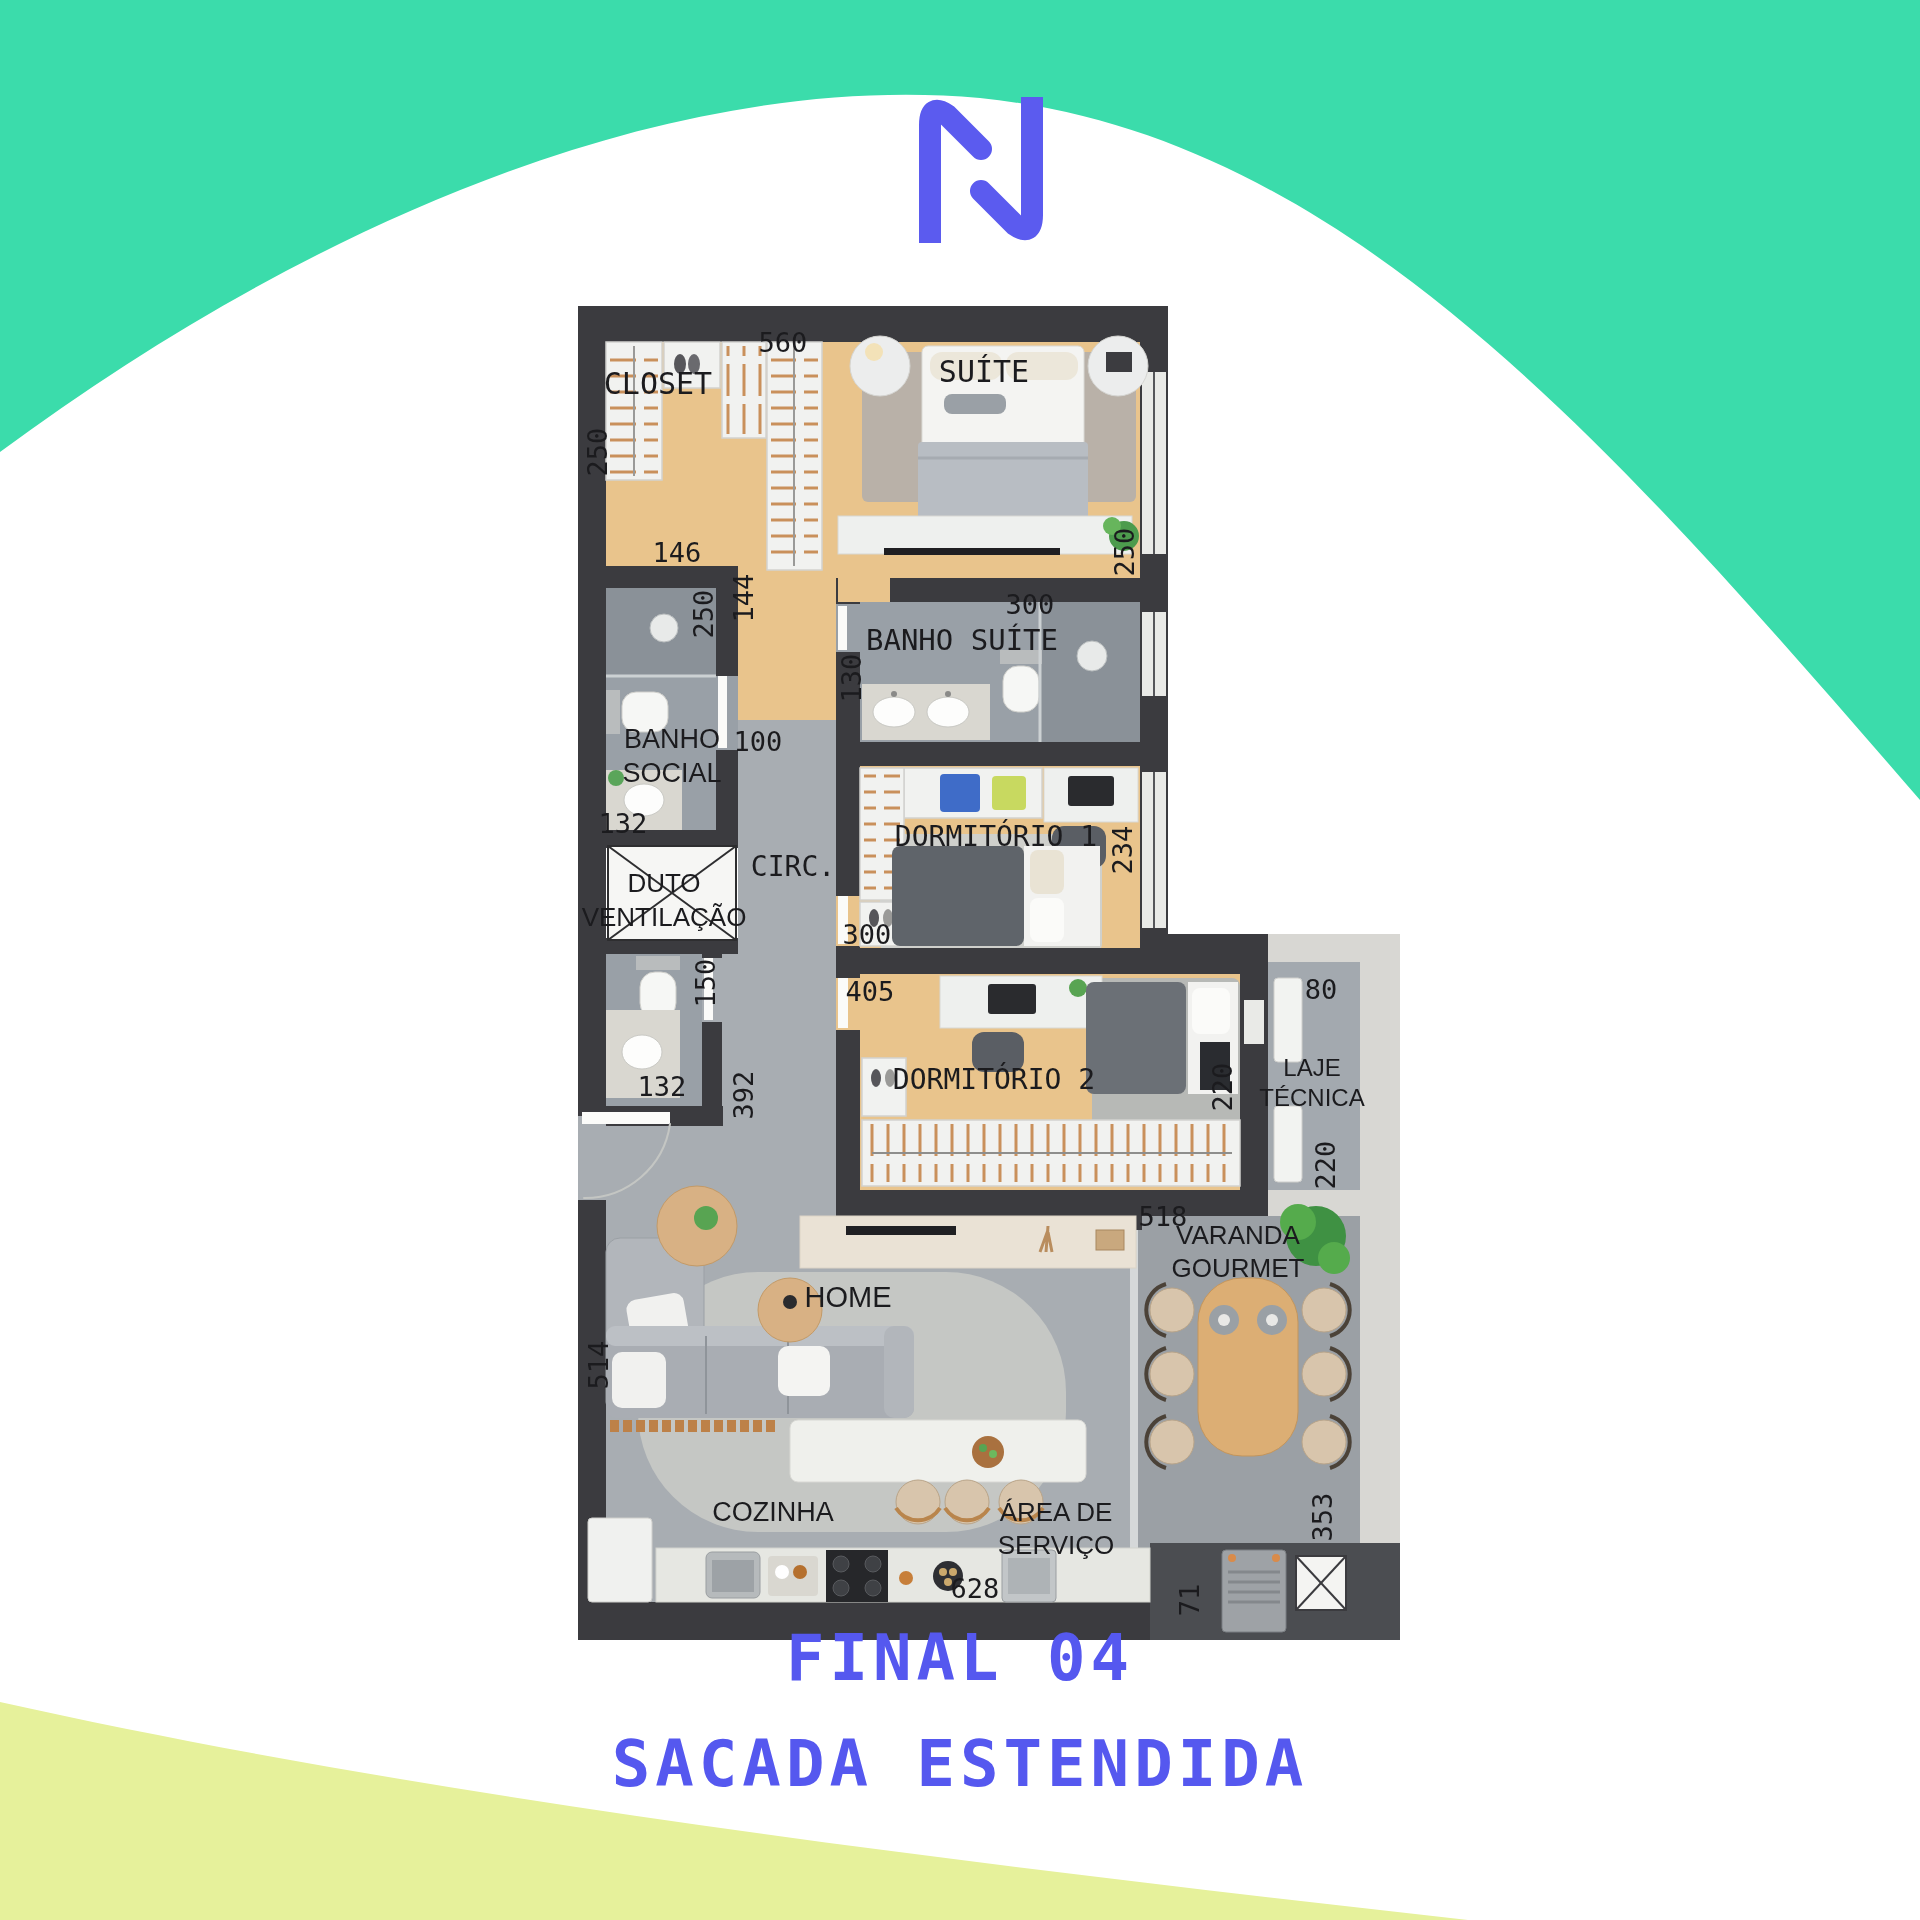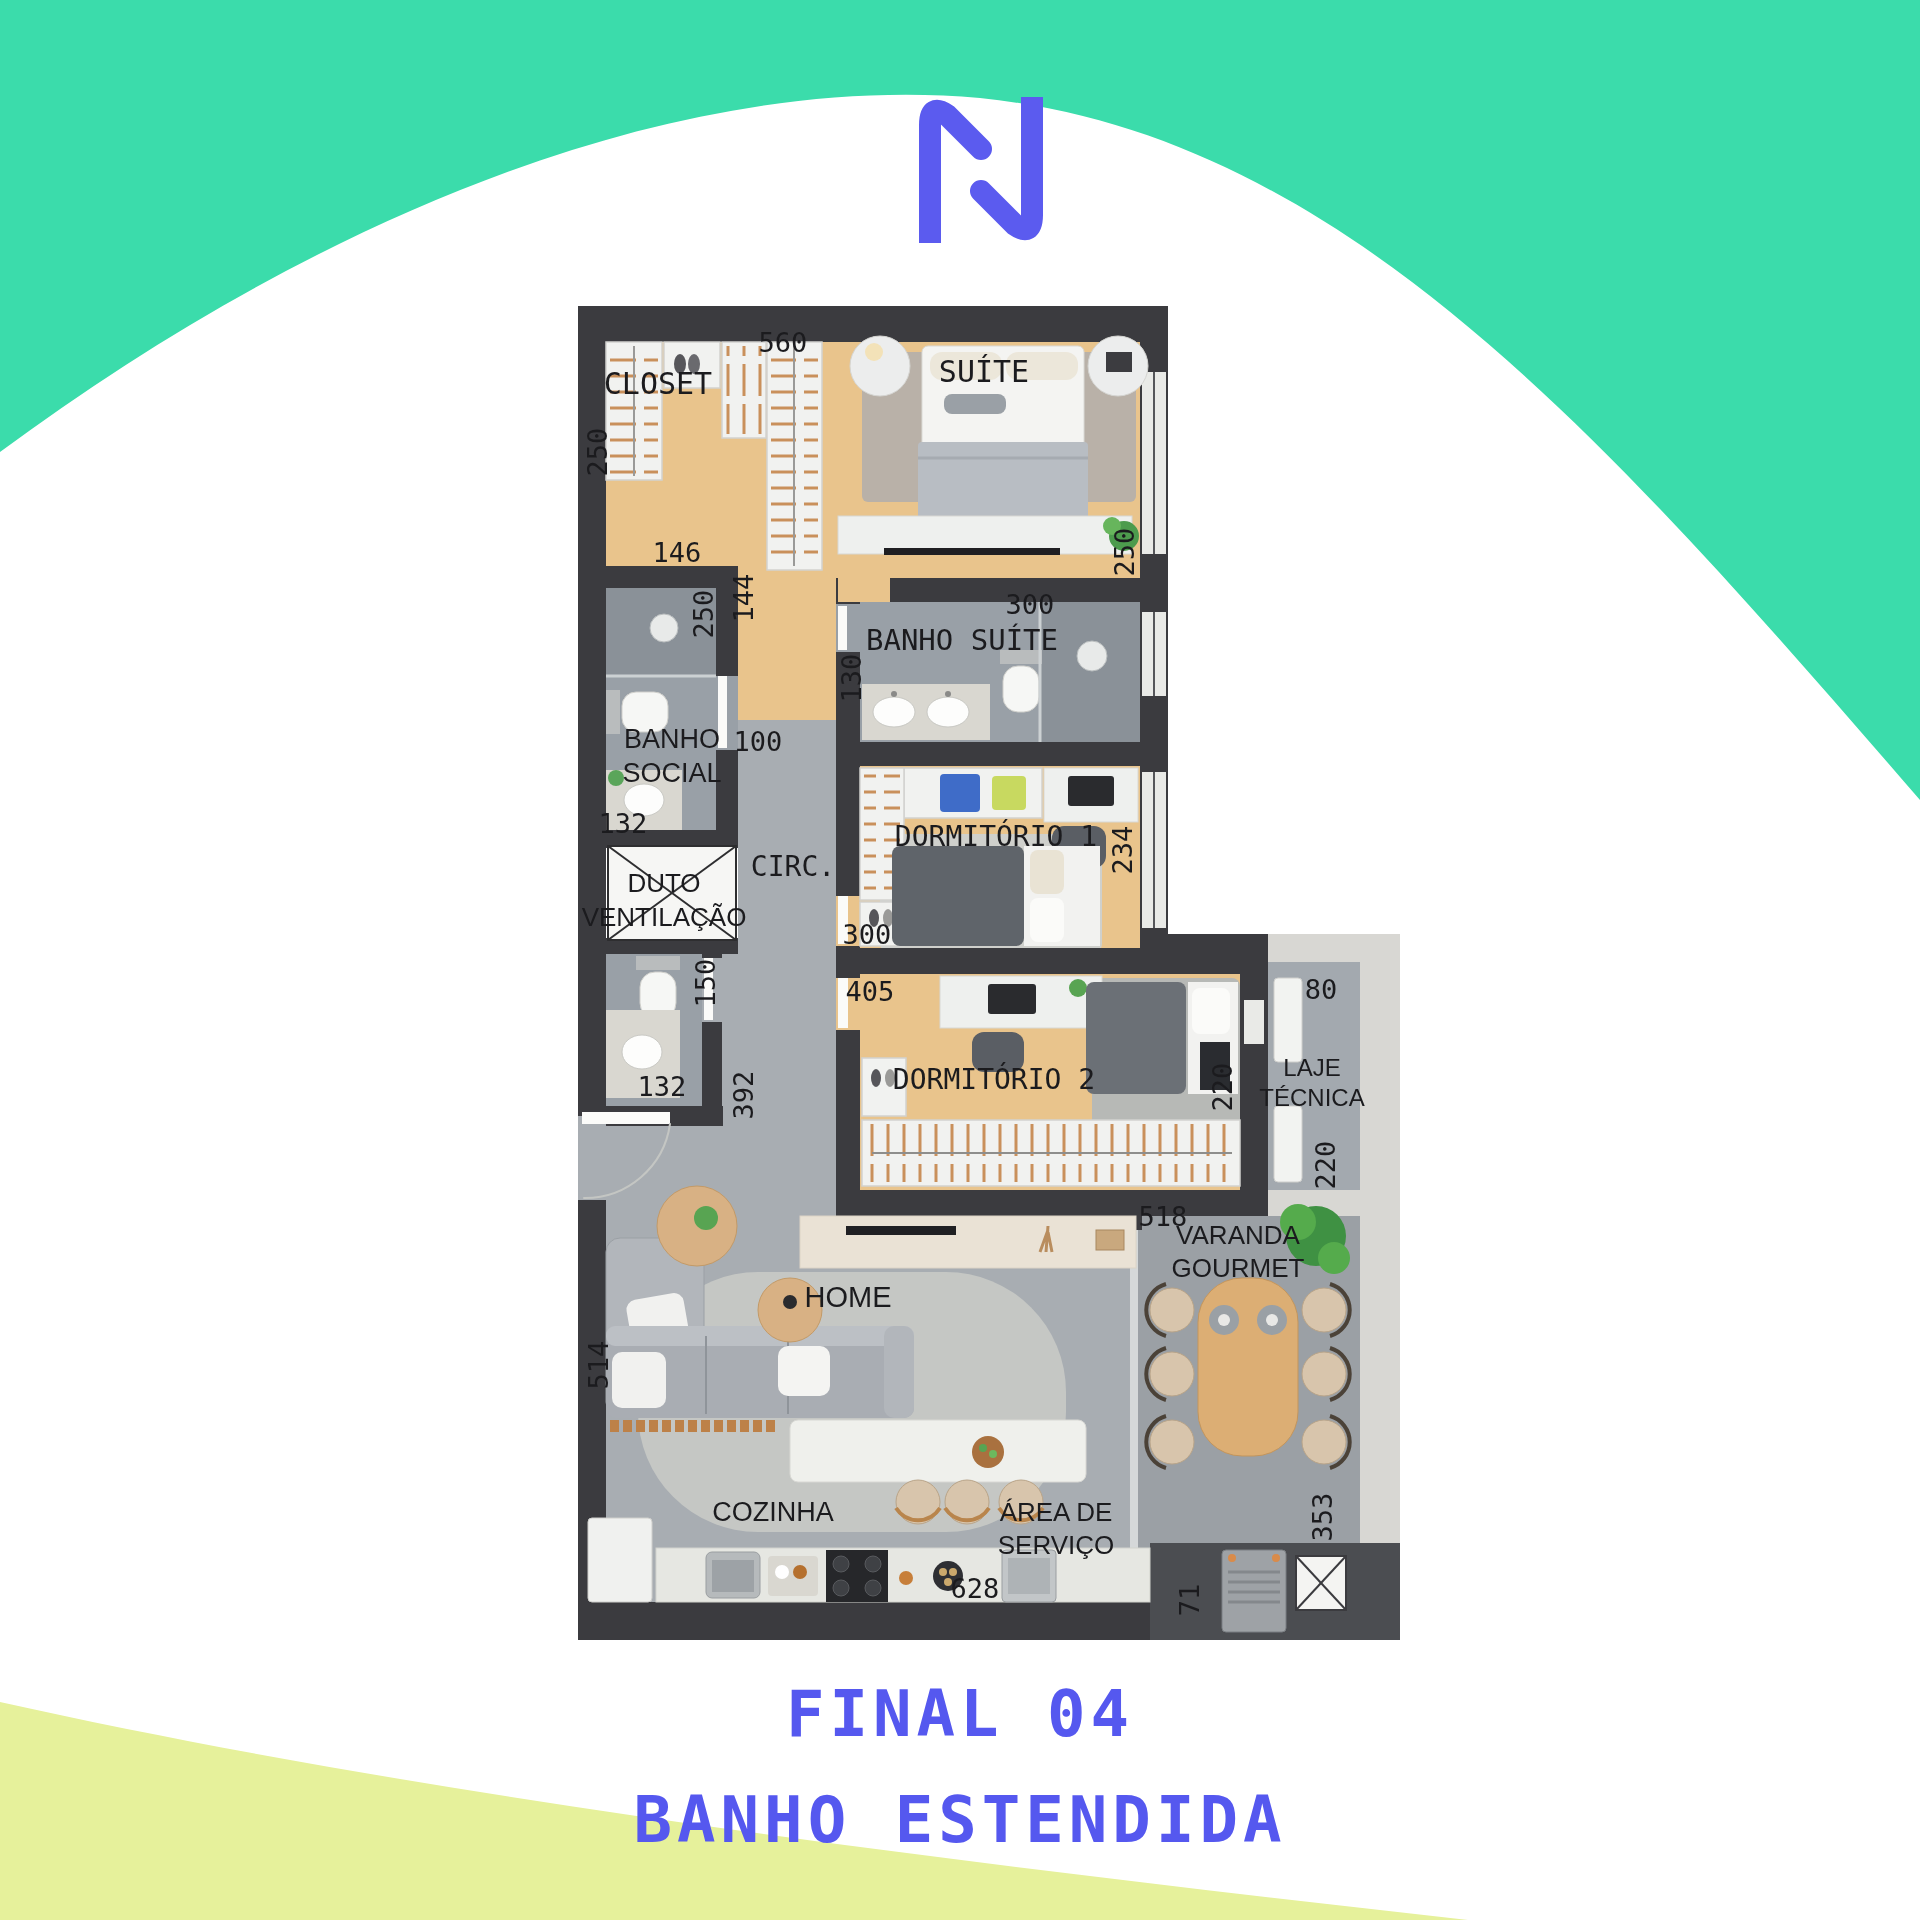--- a/index.html
+++ b/index.html
@@ -1,20 +1,20 @@
 <!DOCTYPE html>
 <html><head>
 <meta charset="utf-8">
 <style>
   html,body{margin:0;padding:0;background:#ffffff;}
   .canvas{position:relative;width:1920px;height:1920px;background:#ffffff;overflow:hidden;
           font-family:"Liberation Sans","DejaVu Sans",sans-serif;}
   .bg,.plan{position:absolute;left:0;top:0;width:1920px;height:1920px;}
   .logo{position:absolute;left:919px;top:97px;width:124px;height:146px;}
-  .footer{position:absolute;left:0;top:1661px;width:1920px;text-align:center;
+  .footer{position:absolute;left:0;top:1605px;width:1920px;text-align:center;
           font-family:"DejaVu Sans Mono","Liberation Mono",monospace;font-weight:bold;
           font-size:64px;letter-spacing:5px;line-height:106px;color:#5558ef;}
   
   .lbl{fill:#1b1b1e;text-anchor:middle;font-family:"DejaVu Sans Mono","Liberation Mono",monospace;}
   .lbl.sans{font-family:"Liberation Sans","DejaVu Sans",sans-serif;}
   .wall{fill:#3b3b3f;}
   .white-furn{fill:#f1f2f0;stroke:#d2d2cf;stroke-width:1.5;}
 </style>
 </head>
 <body>
@@ -376,16 +376,16 @@
         <text x="1163" y="1226" class="lbl" font-size="27">518</text>
         <text x="608" y="1365" class="lbl" font-size="27" transform="rotate(-90 608 1365)">514</text>
         <text x="1332" y="1517" class="lbl" font-size="27" transform="rotate(-90 1332 1517)">353</text>
         <text x="975" y="1598" class="lbl" font-size="27">628</text>
         <text x="1199" y="1600" class="lbl" font-size="27" transform="rotate(-90 1199 1600)">71</text>
       </g>
   </svg>
 
   <div class="footer">
     <div>FINAL 04</div>
-    <div>BANHO ESTENDIDA</div>
+    <div>SACADA ESTENDIDA</div>
   </div>
 
 </div>
 
 </body></html>

